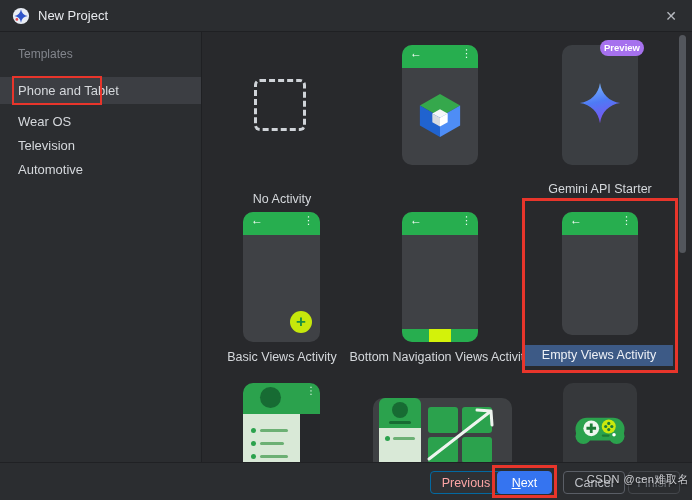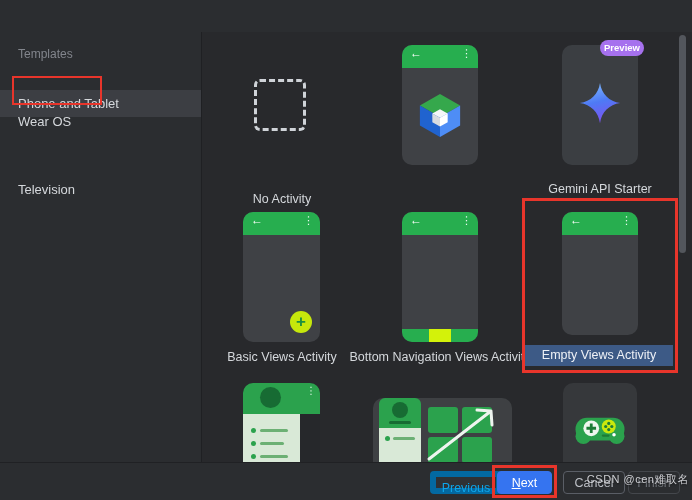--- a/index.html
+++ b/index.html
@@ -68,43 +68,53 @@
   .gsq { position:absolute; width:30px; height:26px; background:#2ba24d; border-radius:3px; }
 
   .scrollbar { position:absolute; left:477px; top:3px; width:7px; height:218px;
     background:#53565c; border-radius:4px; }
 
   
   .footer { position:absolute; left:0; top:462px; width:692px; height:38px;
     background:#2b2d30; border-top:1px solid #202124; }
   .btn { position:absolute; top:8px; height:23px; border-radius:4px; font-size:12.5px;
     text-align:center; line-height:22px; cursor:pointer; }
-  .btn-prev { left:430px; width:72px; border:6px solid #0369a1; color:#0ea5e9; background:#2f3134; }
+  .btn-prev { left:430px; width:72px; border:1px solid #0369a1; color:#fca5a5; background:#2f3134; }
   .btn-next { left:497px; width:55px; background:#3574f0; color:#fff; border:1px solid #3574f0; }
   .btn-next span { display:inline-block; }
   .btn-next span::first-letter { text-decoration:underline; }
   .btn-cancel { left:563px; width:62px; border:1px solid #5a5e66; color:#bdc0c6; background:transparent; }
   .btn-finish { left:628px; width:52px; border:1px solid #44474c; color:#70747a; background:transparent; }
   .next-box { position:absolute; left:492px; top:2px; width:65px; height:33px;
     border:3px solid #e8352b; pointer-events:none; }
   .watermark { position:absolute; right:3px; top:9px; font-size:11px; color:rgba(225,227,231,.88);
     text-shadow:0 1px 2px rgba(0,0,0,.6); letter-spacing:.5px; white-space:nowrap; }
 </style>
 </head>
 <body>
 
 <div id="app">
 
+  <div class="titlebar">
+    <svg class="app-icon" viewBox="0 0 20 20">
+      <circle cx="10" cy="10" r="9" fill="#e9edf4"></circle>
+      <path d="M10 2.6 C10.7 7 13 9.3 17.4 10 C13 10.7 10.7 13 10 17.4 C9.3 13 7 10.7 2.6 10 C7 9.3 9.3 7 10 2.6 Z" fill="#2f54c9"></path>
+      <circle cx="5.4" cy="13.8" r="1.5" fill="#e5484d"></circle>
+    </svg>
+    <div class="win-title">New Project</div>
+    <div class="close-btn">✕</div>
+  </div>
 
   <div class="sidebar">
     <div class="sb-header">Templates</div>
-    <div class="sb-item selected" style="top:58px;">Phone and Tablet</div>
+    <div class="sb-item selected" style="top:45px;">Phone and Tablet</div>
     <div class="sb-box"></div>
     <div class="sb-item" style="top:77px;">Wear OS</div>
-    <div class="sb-item" style="top:101px;margin-top:44px;">Television</div>
+    <div class="sb-item" style="top:101px;">Television</div>
+    <div class="sb-item" style="top:125px;">Automotive</div>
   </div>
 
   <div class="content">
 
     <div class="dashed-card"></div>
     <div class="tpl-label" style="left:5px; top:160px; width:150px;">No Activity</div>
 
     <div class="phone" style="left:200px; top:13px; width:76px; height:120px;">
       <div class="phone-hdr">
         <span class="back">←</span>

